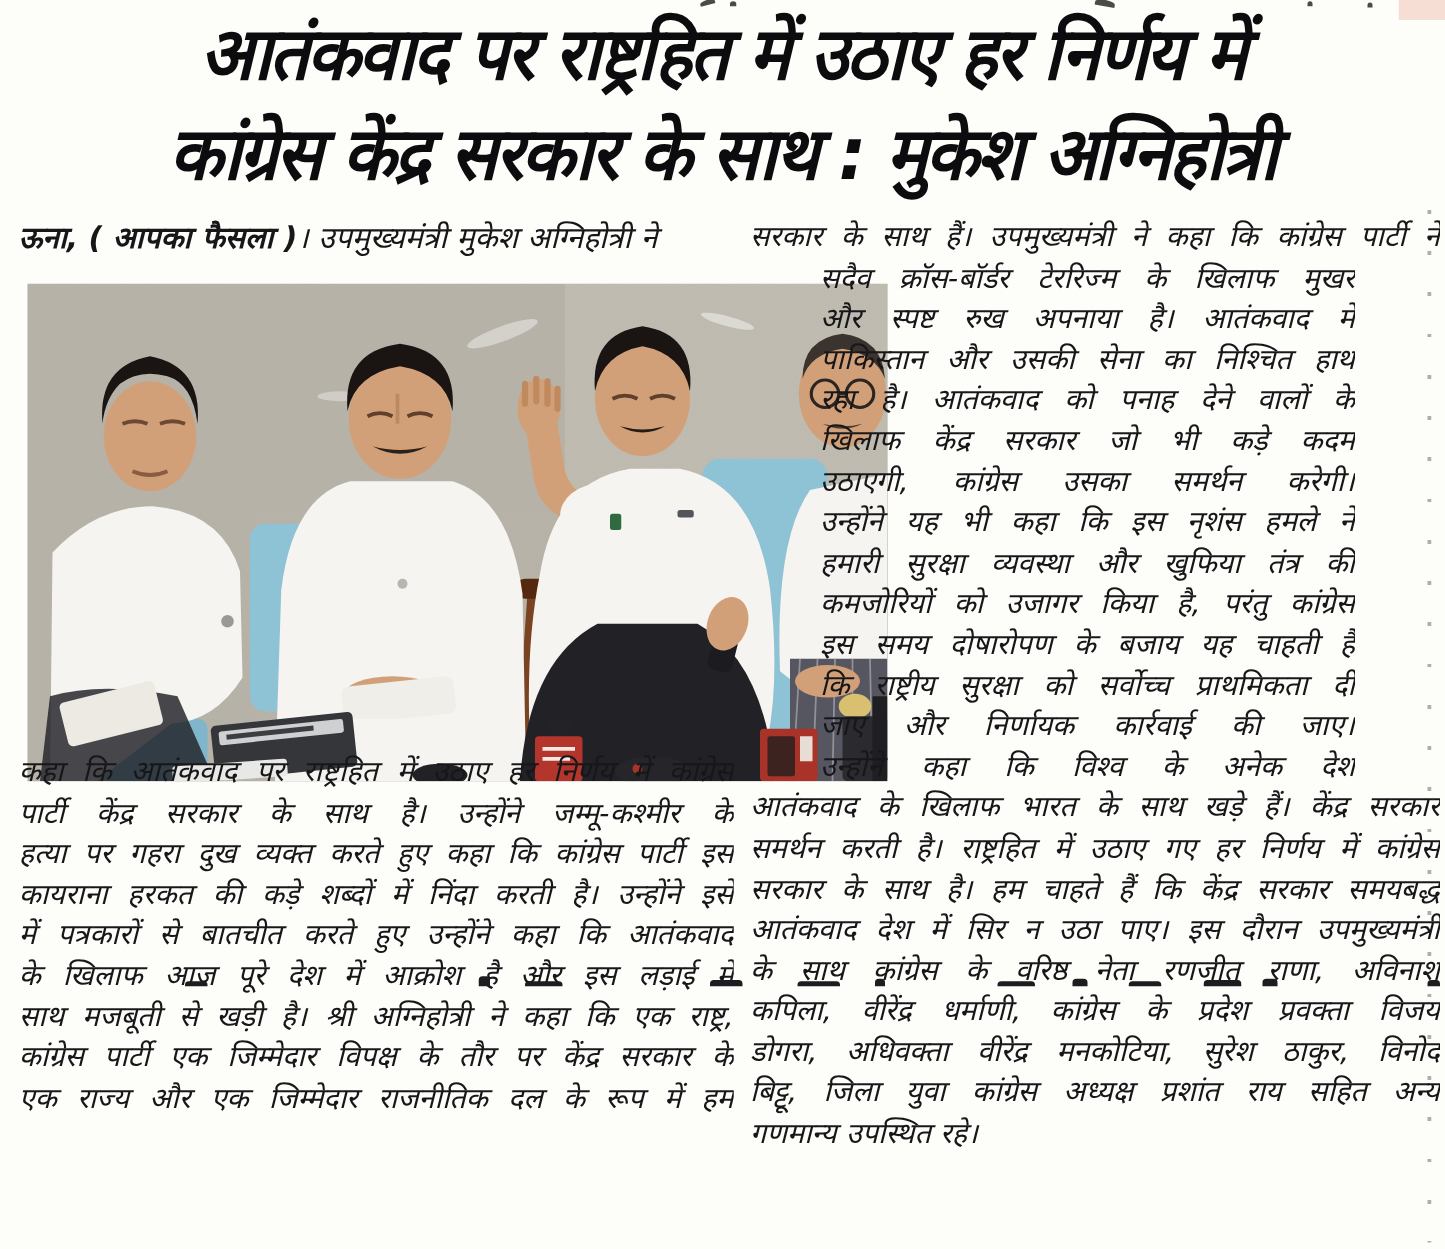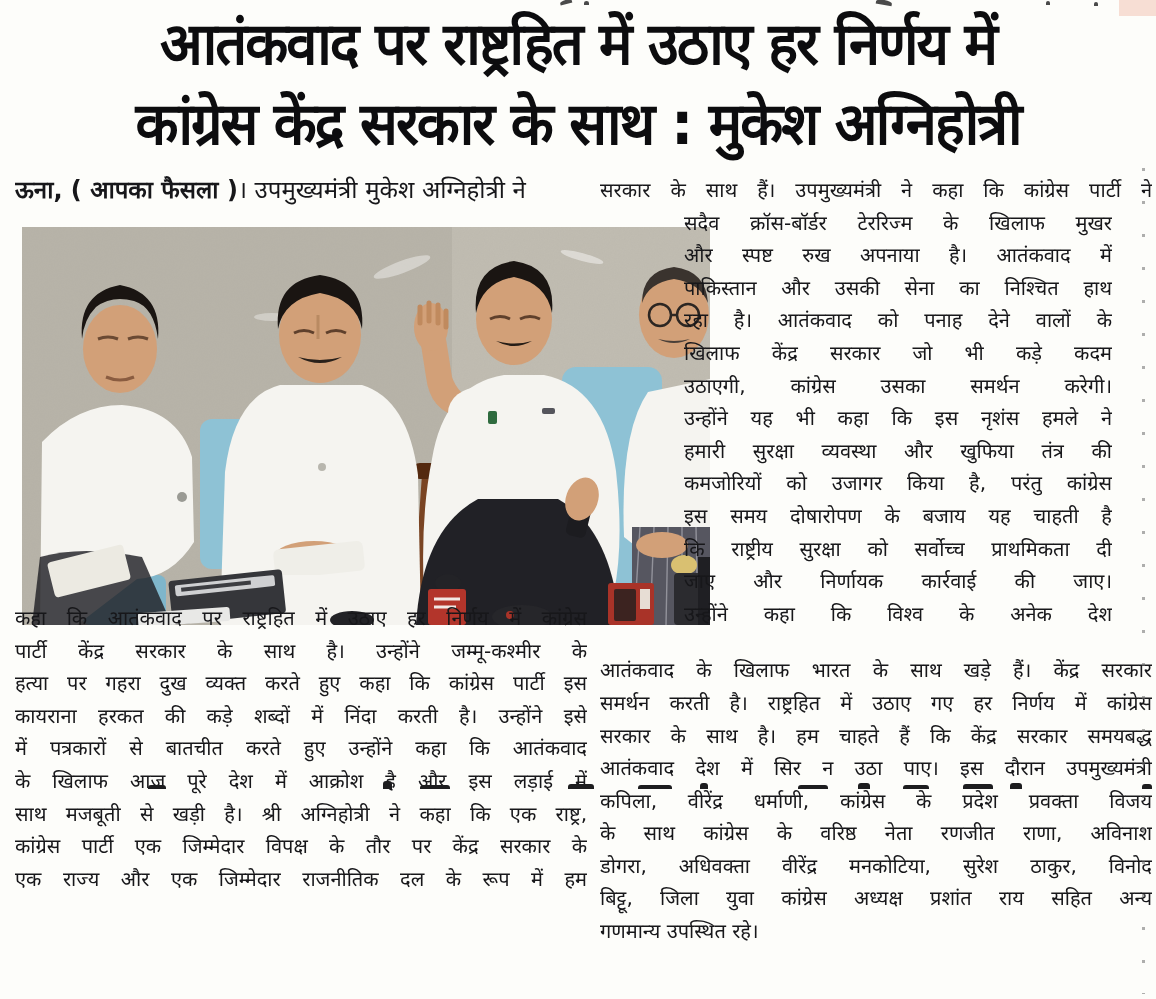--- a/index.html
+++ b/index.html
@@ -2,45 +2,45 @@
 <html style="--background: #fdfdfa; --headline_color: #0c0c0e; --body_text_color: #17171a; --ph-wall: #b8b4a9; --ph-sofa: #8ec2d5; --ph-sofa_dark: #7fb6cb; --ph-wood: #7a4423; --ph-wood_dark: #54290f; --ph-skin: #d2a078; --ph-shirt: #f5f4f0; --ph-hair: #1a1512; --ph-trousers: #212126; --ph-mic_flag_red: #b3352b; --ph-mic_cube_red: #a93328;"><head>
 <meta charset="utf-8">
 <style>
   html,body{margin:0;padding:0;}
   body{
     width:1156px;height:999px;overflow:hidden;
     background:var(--background,#fdfdfa);
     font-family:"DejaVu Sans","Liberation Sans",sans-serif;
     color:var(--body_text_color,#17171a);
   }
-  .page{position:relative;width:1156px;height:789px;}
+  .page{position:relative;width:1156px;height:789px;font-style:italic;}
 
   
   .headline{
     position:absolute;left:0;top:4px;width:1156px;text-align:center;
     font-weight:800;color:var(--headline_color,#0c0c0e);
     font-size:56px;line-height:77px;letter-spacing:-2px;white-space:nowrap;
     transform:scaleY(1.04);transform-origin:top center;
   }
 
   
   .byline{
     position:absolute;left:15px;top:174px;width:574px;
     font-size:24px;line-height:33px;white-space:nowrap;overflow:hidden;
   }
   .byline .b{font-weight:700;}
   .line{
-    font-size:20px;line-height:32.6px;
+    font-size:23px;line-height:32.6px;
     text-align:justify;text-align-last:justify;
     overflow:hidden;white-space:nowrap;
   }
   .col-left-text{position:absolute;left:15px;top:602px;width:572px;height:360px;overflow:hidden;}
   .col-right{position:absolute;left:600px;top:174px;width:552px;height:824px;overflow:hidden;}
-  .rc-beside{margin-left:84px;width:428px;}
-  .rc-bottom{margin-top:24px;}
+  .rc-beside{margin-left:56px;width:428px;}
+  .rc-bottom{margin-top:0;}
   .rc-bottom .line:last-child{text-align-last:left;}
 
   
   .photo-wrap{position:absolute;left:22px;top:227px;width:688px;height:398px;overflow:hidden;background:#b8b4a9;}
   .photo-wrap svg{display:block;}
   .wall{fill:var(--ph-wall,#b8b4a9);}
   .sofa{fill:var(--ph-sofa,#8ec2d5);}
   .sofa-d{fill:var(--ph-sofa_dark,#7fb6cb);}
   .wood{fill:var(--ph-wood,#7a4423);}
   .wood-d{fill:var(--ph-wood_dark,#54290f);}
@@ -240,22 +240,22 @@
         <div class="line">इस समय दोषारोपण के बजाय यह चाहती है</div>
         <div class="line">कि राष्ट्रीय सुरक्षा को सर्वोच्च प्राथमिकता दी</div>
         <div class="line">जाए और निर्णायक कार्रवाई की जाए।</div>
         <div class="line">उन्होंने कहा कि विश्व के अनेक देश</div>
       </div>
     <div class="rc-bottom">
         <div class="line">आतंकवाद के खिलाफ भारत के साथ खड़े हैं। केंद्र सरकार</div>
         <div class="line">समर्थन करती है। राष्ट्रहित में उठाए गए हर निर्णय में कांग्रेस</div>
         <div class="line">सरकार के साथ है। हम चाहते हैं कि केंद्र सरकार समयबद्ध</div>
         <div class="line">आतंकवाद देश में सिर न उठा पाए। इस दौरान उपमुख्यमंत्री</div>
+        <div class="line">के साथ कांग्रेस के वरिष्ठ नेता रणजीत राणा, अविनाश</div>
         <div class="line">कपिला, वीरेंद्र धर्माणी, कांग्रेस के प्रदेश प्रवक्ता विजय</div>
-        <div class="line">के साथ कांग्रेस के वरिष्ठ नेता रणजीत राणा, अविनाश</div>
         <div class="line">डोगरा, अधिवक्ता वीरेंद्र मनकोटिया, सुरेश ठाकुर, विनोद</div>
         <div class="line">बिट्टू, जिला युवा कांग्रेस अध्यक्ष प्रशांत राय सहित अन्य</div>
         <div class="line">गणमान्य उपस्थित रहे।</div>
       </div>
   </div>
 
   <div class="edge-marks"></div>
 
   <div class="bottom-artifacts">
     <div class="ba1"></div>

